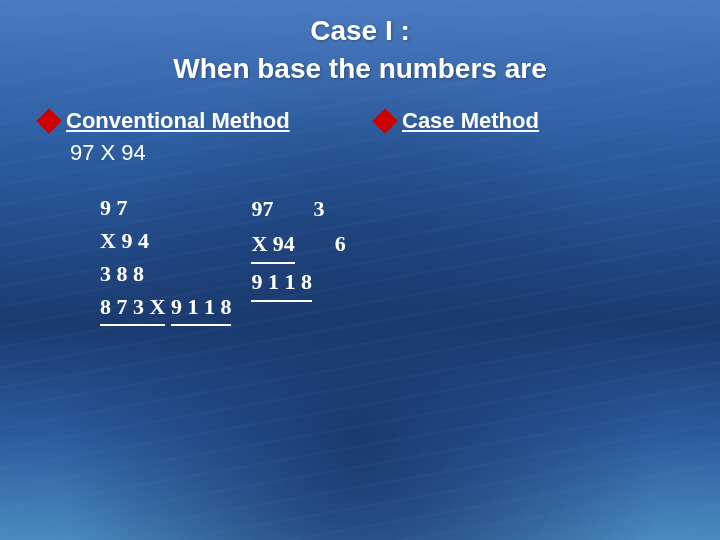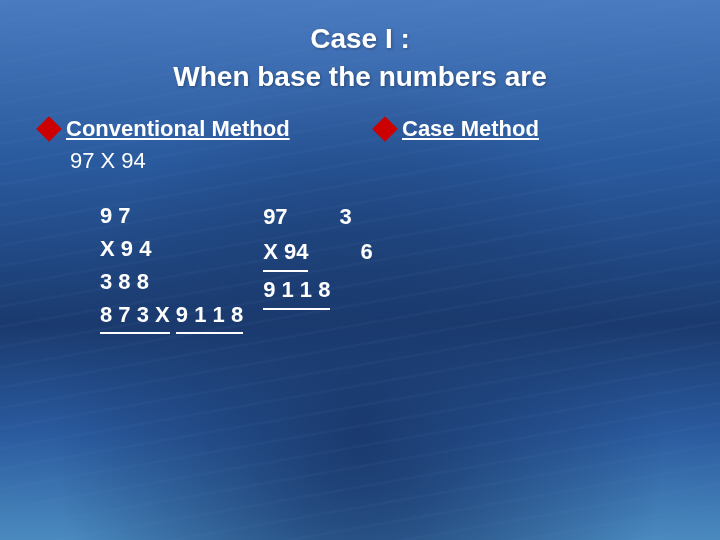--- a/index.html
+++ b/index.html
@@ -33,21 +33,21 @@
           transparent 0px,
           rgba(100,140,200,0.08) 2px,
           transparent 4px,
           transparent 20px
         );
     }
 
     .content {
       position: relative;
       z-index: 1;
-      padding: 20px 40px;
+      padding: 12px 40px;
       color: white;
     }
 
     .title {
       text-align: center;
       font-size: 28px;
       font-weight: bold;
       line-height: 1.35;
       margin-bottom: 20px;
       color: white;
@@ -99,20 +99,21 @@
       font-weight: normal;
       margin-left: 30px;
       margin-bottom: 15px;
     }
 
     .calc-block {
       display: flex;
       justify-content: space-between;
       align-items: flex-start;
       margin-top: 5px;
+      font-family: Liberation Serif, serif;
     }
 
     .calc-left {
       font-size: 22px;
       font-weight: bold;
       line-height: 1.5;
       margin-left: 60px;
     }
 
     .calc-right {
@@ -130,21 +131,21 @@
 
     .underline-bottom {
       border-bottom: 2px solid white;
       display: inline-block;
       padding-bottom: 1px;
       text-align: right;
     }
 
     .vedic-line {
       display: flex;
-      gap: 52px;
+      gap: 40px;
       line-height: 1.6;
     }
   </style>
 </head>
 <body>
 
 <div class="bg"></div>
 
 <div class="content">
   <div class="title">

